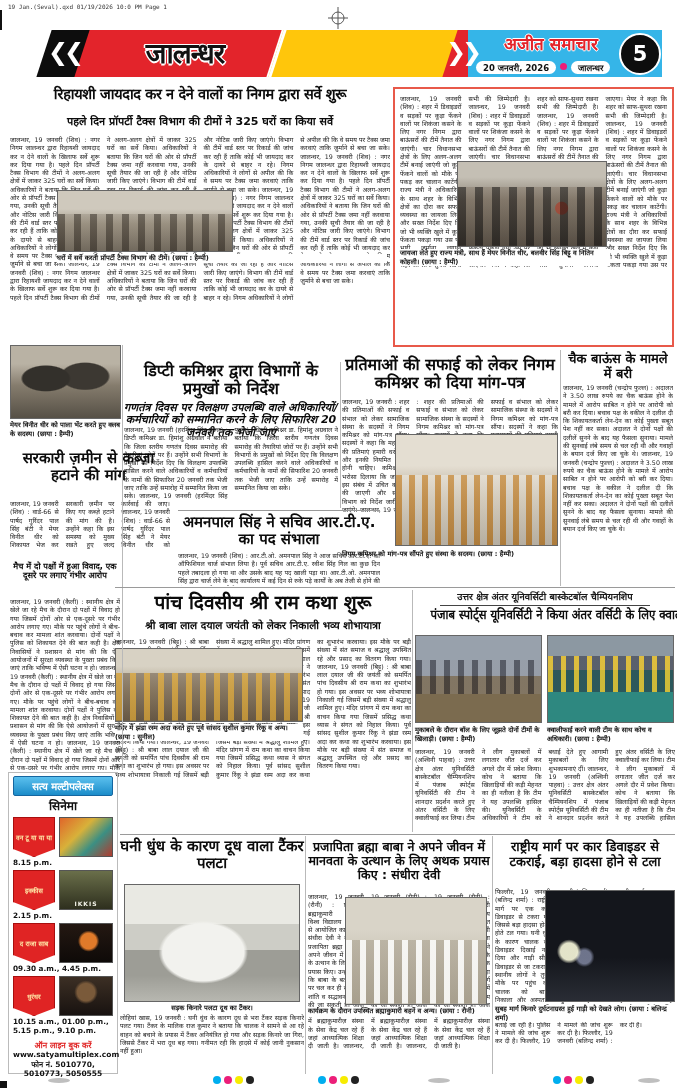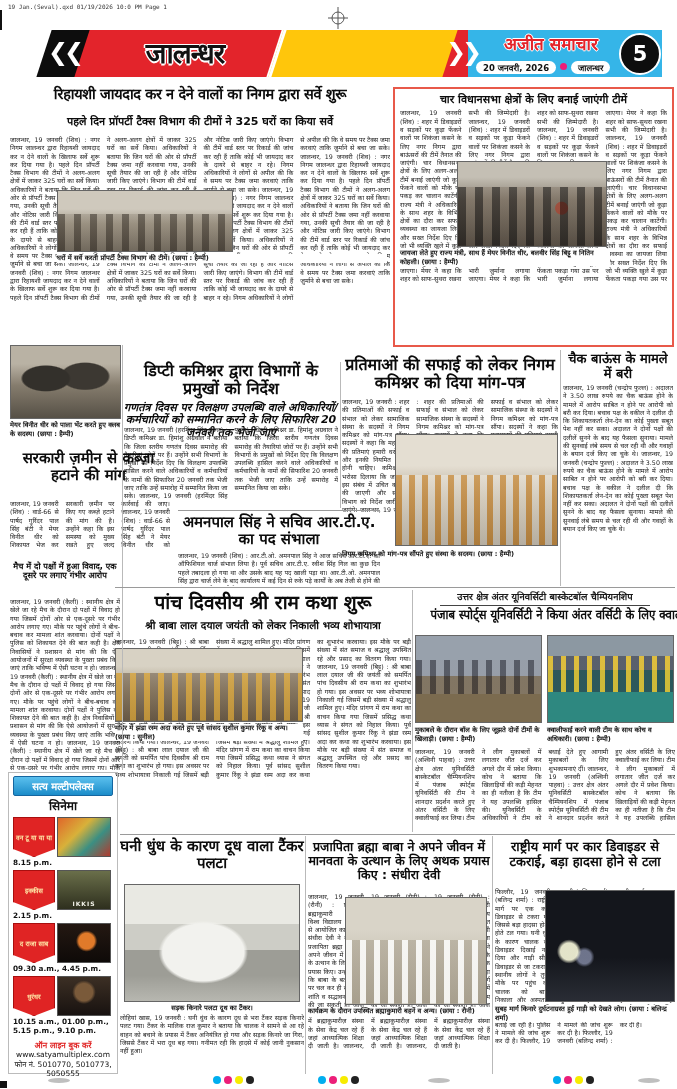--- a/index.html
+++ b/index.html
@@ -34,33 +34,33 @@
   .ph-bb1{background:repeating-linear-gradient(90deg,rgba(35,35,45,.55) 0 6px,rgba(150,150,160,.25) 6px 14px) 0 46%/100% 40% no-repeat,linear-gradient(180deg,#98a1ac 0 46%,#7b6b4f 46% 100%);}
   .ph-bb2{background:repeating-linear-gradient(90deg,rgba(235,195,45,.85) 0 5px,rgba(40,40,55,.5) 5px 13px) 0 40%/100% 42% no-repeat,linear-gradient(180deg,#8c98a2 0 40%,#2e8880 40% 100%);}
   .ph-tanker{background:radial-gradient(ellipse at 45% 58%,#f2f2ee 0 30%,transparent 33%),linear-gradient(180deg,#e9e9e3 0 34%,#cdcdc6 34% 56%,#9d9d96 56% 78%,#b7b7b0);}
   .ph-brahma{background:repeating-linear-gradient(90deg,rgba(250,250,248,.9) 0 6px,rgba(150,140,120,.4) 6px 14px) bottom/100% 60% no-repeat,linear-gradient(180deg,#d9d4c8 0 30%,#b3ac9c);}
   .ph-car{background:radial-gradient(circle at 18% 55%,rgba(250,250,220,.9) 0 7%,transparent 10%),radial-gradient(circle at 30% 60%,rgba(200,210,250,.5) 0 6%,transparent 9%),linear-gradient(180deg,#14161c 0 60%,#2a2d35);}
   
   #cinema{left:8px;top:772px;width:110px;height:302px;border:1px solid #bbb;box-sizing:border-box;padding:3px 4px;}
   .cinehead{background:linear-gradient(180deg,#5bc0ee,#1b8cc9);border:1px solid #1566a0;color:#fff;
             font-size:10px;font-weight:bold;text-align:center;padding:2px 0;border-radius:2px;}
   .cinehead2{font-size:12px;font-weight:bold;text-align:center;color:#111;margin:1px 0 3px;}
-  .mrow{display:flex;gap:2px;margin-top:3px;align-items:stretch;}
+  .mrow{display:flex;gap:2px;margin-top:3px;align-items:stretch;justify-content:space-between;}
   .badge{width:42px;min-height:38px;background:#e02424;border:1px solid #a80f0f;color:#ffe9a8;
          font-size:6.5px;font-weight:bold;text-align:center;display:flex;align-items:center;justify-content:center;
          clip-path:polygon(0 0,100% 0,100% 80%,50% 100%,0 80%);padding:1px;box-sizing:border-box;}
   .poster{width:54px;height:40px;border:1px solid #555;box-sizing:border-box;position:relative;}
   .po-1{background:linear-gradient(135deg,#e0662a,#d8b13a 38%,#3b8f83 66%,#b23a2e);}
   .po-2{background:linear-gradient(180deg,#6a6f4a,#2e2f1e);}
   .po-2 span{position:absolute;bottom:2px;left:0;right:0;text-align:center;color:#f2f2e8;font-size:6px;font-weight:bold;letter-spacing:1px;}
   .po-3{background:radial-gradient(circle at 55% 45%,#e07a2a 0 22%,transparent 30%),linear-gradient(180deg,#241812,#0e0a08);}
   .po-4{background:radial-gradient(circle at 50% 40%,#7a5a3a 0 25%,transparent 34%),linear-gradient(180deg,#3c2f24,#181210);}
   .mtime{font-size:7.3px;font-weight:bold;color:#111;margin-top:1px;}
   .bookline{color:#e02424;font-size:8px;font-weight:bold;text-align:center;margin-top:4px;}
-  .webline{font-size:7.5px;font-weight:normal;text-align:center;color:#111;}
+  .webline{font-size:7.5px;font-weight:bold;text-align:center;color:#111;}
   
   .cmyk{position:absolute;display:flex;}
   .cmyk i{width:8px;height:8px;border-radius:50%;margin-right:3px;}
   .smudge{position:absolute;width:22px;height:5px;border-radius:50%;background:#bfbfbf;}
   .kicker{font-size:9.5px;font-weight:bold;text-align:center;border-bottom:1px solid #444;padding-bottom:2px;}
 </style>
 </head>
 <body>
 
 <div id="page">
@@ -95,21 +95,20 @@
 
   <section>
     <div class="abs hl nw" style="left:10px;top:86px;width:380px;font-size:14.5px;letter-spacing:-0.4px;">रिहायशी जायदाद कर न देने वालों का निगम द्वारा सर्वे शुरू</div>
     <div class="abs hl nw" style="left:10px;top:116px;width:380px;font-size:11px;">पहले दिन प्रॉपर्टी टैक्स विभाग की टीमों ने 325 घरों का किया सर्वे</div>
     <div class="abs bodytxt cols4" style="left:10px;top:136px;width:380px;height:223px;">जालन्धर, 19 जनवरी (शिव) : नगर निगम जालन्धर द्वारा रिहायशी जायदाद कर न देने वालों के खिलाफ सर्वे शुरू कर दिया गया है। पहले दिन प्रॉपर्टी टैक्स विभाग की टीमों ने अलग-अलग क्षेत्रों में जाकर 325 घरों का सर्वे किया। अधिकारियों ने बताया कि जिन घरों की ओर से प्रॉपर्टी टैक्स जमा नहीं करवाया गया, उनकी सूची तैयार की जा रही है और नोटिस जारी किए जाएंगे। विभाग की टीमें वार्ड स्तर पर रिकार्ड की जांच कर रही हैं ताकि कोई भी जायदाद कर के दायरे से बाहर न रहे। निगम अधिकारियों ने लोगों से अपील की कि वे समय पर टैक्स जमा करवाएं ताकि जुर्माने से बचा जा सके। जालन्धर, 19 जनवरी (शिव) : नगर निगम जालन्धर द्वारा रिहायशी जायदाद कर न देने वालों के खिलाफ सर्वे शुरू कर दिया गया है। पहले दिन प्रॉपर्टी टैक्स विभाग की टीमों ने अलग-अलग क्षेत्रों में जाकर 325 घरों का सर्वे किया। अधिकारियों ने बताया कि जिन घरों की ओर से प्रॉपर्टी टैक्स जमा नहीं करवाया गया, उनकी सूची तैयार की जा रही है और नोटिस जारी किए जाएंगे। विभाग की टीमें वार्ड स्तर पर रिकार्ड की जांच कर रही हैं ताकि कोई भी जायदाद कर के दायरे से बाहर न रहे। निगम अधिकारियों ने लोगों से अपील की कि वे समय पर टैक्स जमा करवाएं ताकि जुर्माने से बचा जा सके। जालन्धर, 19 जनवरी (शिव) : नगर निगम जालन्धर द्वारा रिहायशी जायदाद कर न देने वालों के खिलाफ सर्वे शुरू कर दिया गया है। पहले दिन प्रॉपर्टी टैक्स विभाग की टीमों ने अलग-अलग क्षेत्रों में जाकर 325 घरों का सर्वे किया। अधिकारियों ने बताया कि जिन घरों की ओर से प्रॉपर्टी टैक्स जमा नहीं करवाया गया, उनकी सूची तैयार की जा रही है और नोटिस जारी किए जाएंगे। विभाग की टीमें वार्ड स्तर पर रिकार्ड की जांच कर रही हैं ताकि कोई भी जायदाद कर के दायरे से बाहर न रहे। निगम अधिकारियों ने लोगों से अपील की कि वे समय पर टैक्स जमा करवाएं ताकि जुर्माने से बचा जा सके। जालन्धर, 19 जनवरी (शिव) : नगर निगम जालन्धर द्वारा रिहायशी जायदाद कर न देने वालों के खिलाफ सर्वे शुरू कर दिया गया है। पहले दिन प्रॉपर्टी टैक्स विभाग की टीमों ने अलग-अलग क्षेत्रों में जाकर 325 घरों का सर्वे किया। अधिकारियों ने बताया कि जिन घरों की ओर से प्रॉपर्टी टैक्स जमा नहीं करवाया गया, उनकी सूची तैयार की जा रही है और नोटिस जारी किए जाएंगे। विभाग की टीमें वार्ड स्तर पर रिकार्ड की जांच कर रही हैं ताकि कोई भी जायदाद कर के दायरे से बाहर न रहे। निगम अधिकारियों ने लोगों से अपील की कि वे समय पर टैक्स जमा करवाएं ताकि जुर्माने से बचा जा सके। जालन्धर, 19 जनवरी (शिव) : नगर निगम जालन्धर द्वारा रिहायशी जायदाद कर न देने वालों के खिलाफ सर्वे शुरू कर दिया गया है। पहले दिन प्रॉपर्टी टैक्स विभाग की टीमों ने अलग-अलग क्षेत्रों में जाकर 325 घरों का सर्वे किया। अधिकारियों ने बताया कि जिन घरों की ओर से प्रॉपर्टी टैक्स जमा नहीं करवाया गया, उनकी सूची तैयार की जा रही है और नोटिस जारी किए जाएंगे। विभाग की टीमें वार्ड स्तर पर रिकार्ड की जांच कर रही हैं ताकि कोई भी जायदाद कर के दायरे से बाहर न रहे। निगम अधिकारियों ने लोगों से अपील की कि वे समय पर टैक्स जमा करवाएं ताकि जुर्माने से बचा जा सके।</div>
     <div class="photo ph-survey" style="left:57px;top:190px;width:176px;height:62px;"></div>
     <div class="abs cap" style="left:57px;top:254px;width:330px;">घरों में सर्वे करती प्रॉपर्टी टैक्स विभाग की टीमें।   (छाया : हैम्पी)</div>
   </section>
 
   <section class="abs" style="left:393px;top:87px;width:281px;height:260px;border:2px solid #e8594a;box-sizing:border-box;padding:3px 5px;">
-    <div class="hl" style="font-size:11px;margin-top:2px;">चार विधानसभा क्षेत्रों के लिए बनाई जाएंगी टीमें</div>
     <div class="bodytxt cols4" style="margin-top:3px;height:178px;">जालन्धर, 19 जनवरी (शिव) : शहर में डिवाइडरों व सड़कों पर कूड़ा फेंकने वालों पर शिकंजा कसने के लिए नगर निगम द्वारा बाऊंसरों की टीमें तैनात की जाएंगी। चार विधानसभा क्षेत्रों के लिए अलग-अलग टीमें बनाई जाएंगी जो कूड़ा फेंकने वालों को मौके पर पकड़ कर चालान काटेंगी। राज्य मंत्री ने अधिकारियों के साथ शहर के विभिन्न क्षेत्रों का दौरा कर सफाई व्यवस्था का जायजा लिया और सख्त निर्देश दिए कि जो भी व्यक्ति खुले में कूड़ा फेंकता पकड़ा गया उस पर भारी जुर्माना लगाया जाएगा। मेयर ने कहा कि शहर को साफ-सुथरा रखना सभी की जिम्मेदारी है। जालन्धर, 19 जनवरी (शिव) : शहर में डिवाइडरों व सड़कों पर कूड़ा फेंकने वालों पर शिकंजा कसने के लिए नगर निगम द्वारा बाऊंसरों की टीमें तैनात की जाएंगी। चार विधानसभा क्षेत्रों के लिए अलग-अलग टीमें बनाई जाएंगी जो कूड़ा फेंकने वालों को मौके पर पकड़ कर चालान काटेंगी। राज्य मंत्री ने अधिकारियों के साथ शहर के विभिन्न क्षेत्रों का दौरा कर सफाई व्यवस्था का जायजा लिया और सख्त निर्देश दिए कि जो भी व्यक्ति खुले में कूड़ा फेंकता पकड़ा गया उस पर भारी जुर्माना लगाया जाएगा। मेयर ने कहा कि शहर को साफ-सुथरा रखना सभी की जिम्मेदारी है। जालन्धर, 19 जनवरी (शिव) : शहर में डिवाइडरों व सड़कों पर कूड़ा फेंकने वालों पर शिकंजा कसने के लिए नगर निगम द्वारा बाऊंसरों की टीमें तैनात की जाएंगी। चार विधानसभा क्षेत्रों के लिए अलग-अलग टीमें बनाई जाएंगी जो कूड़ा फेंकने वालों को मौके पर पकड़ कर चालान काटेंगी। राज्य मंत्री ने अधिकारियों के साथ शहर के विभिन्न क्षेत्रों का दौरा कर सफाई व्यवस्था का जायजा लिया और सख्त निर्देश दिए कि जो भी व्यक्ति खुले में कूड़ा फेंकता पकड़ा गया उस पर भारी जुर्माना लगाया जाएगा। मेयर ने कहा कि शहर को साफ-सुथरा रखना सभी की जिम्मेदारी है। जालन्धर, 19 जनवरी (शिव) : शहर में डिवाइडरों व सड़कों पर कूड़ा फेंकने वालों पर शिकंजा कसने के लिए नगर निगम द्वारा बाऊंसरों की टीमें तैनात की जाएंगी। चार विधानसभा क्षेत्रों के लिए अलग-अलग टीमें बनाई जाएंगी जो कूड़ा फेंकने वालों को मौके पर पकड़ कर चालान काटेंगी। राज्य मंत्री ने अधिकारियों के साथ शहर के विभिन्न क्षेत्रों का दौरा कर सफाई व्यवस्था का जायजा लिया और सख्त निर्देश दिए कि जो भी व्यक्ति खुले में कूड़ा फेंकता पकड़ा गया उस पर भारी जुर्माना लगाया जाएगा। मेयर ने कहा कि शहर को साफ-सुथरा रखना सभी की जिम्मेदारी है।</div>
     <div class="photo ph-bouncers" style="left:62px;top:72px;width:150px;height:86px;"></div>
     <div class="abs cap" style="left:5px;top:160px;width:210px;">जायजा लेते हुए राज्य मंत्री, साथ हैं मेयर विनीत धीर, बलवीर सिंह बिट्टू व नितिन कोहली।   (छाया : हैम्पी)</div>
   </section>
 
   <section>
     <div class="abs hl" style="left:563px;top:352px;width:110px;font-size:13px;">चैक बाऊंस के मामले में बरी</div>
     <div class="abs bodytxt" style="left:563px;top:384px;width:110px;height:200px;">जालन्धर, 19 जनवरी (चन्द्रोप फुल्ल) : अदालत ने 3.50 लाख रुपये का चैक बाऊंस होने के मामले में आरोप साबित न होने पर आरोपी को बरी कर दिया। बचाव पक्ष के वकील ने दलील दी कि शिकायतकर्ता लेन-देन का कोई पुख्ता सबूत पेश नहीं कर सका। अदालत ने दोनों पक्षों की दलीलें सुनने के बाद यह फैसला सुनाया। मामले की सुनवाई लंबे समय से चल रही थी और गवाहों के बयान दर्ज किए जा चुके थे। जालन्धर, 19 जनवरी (चन्द्रोप फुल्ल) : अदालत ने 3.50 लाख रुपये का चैक बाऊंस होने के मामले में आरोप साबित न होने पर आरोपी को बरी कर दिया। बचाव पक्ष के वकील ने दलील दी कि शिकायतकर्ता लेन-देन का कोई पुख्ता सबूत पेश नहीं कर सका। अदालत ने दोनों पक्षों की दलीलें सुनने के बाद यह फैसला सुनाया। मामले की सुनवाई लंबे समय से चल रही थी और गवाहों के बयान दर्ज किए जा चुके थे।</div>
   </section>
 

